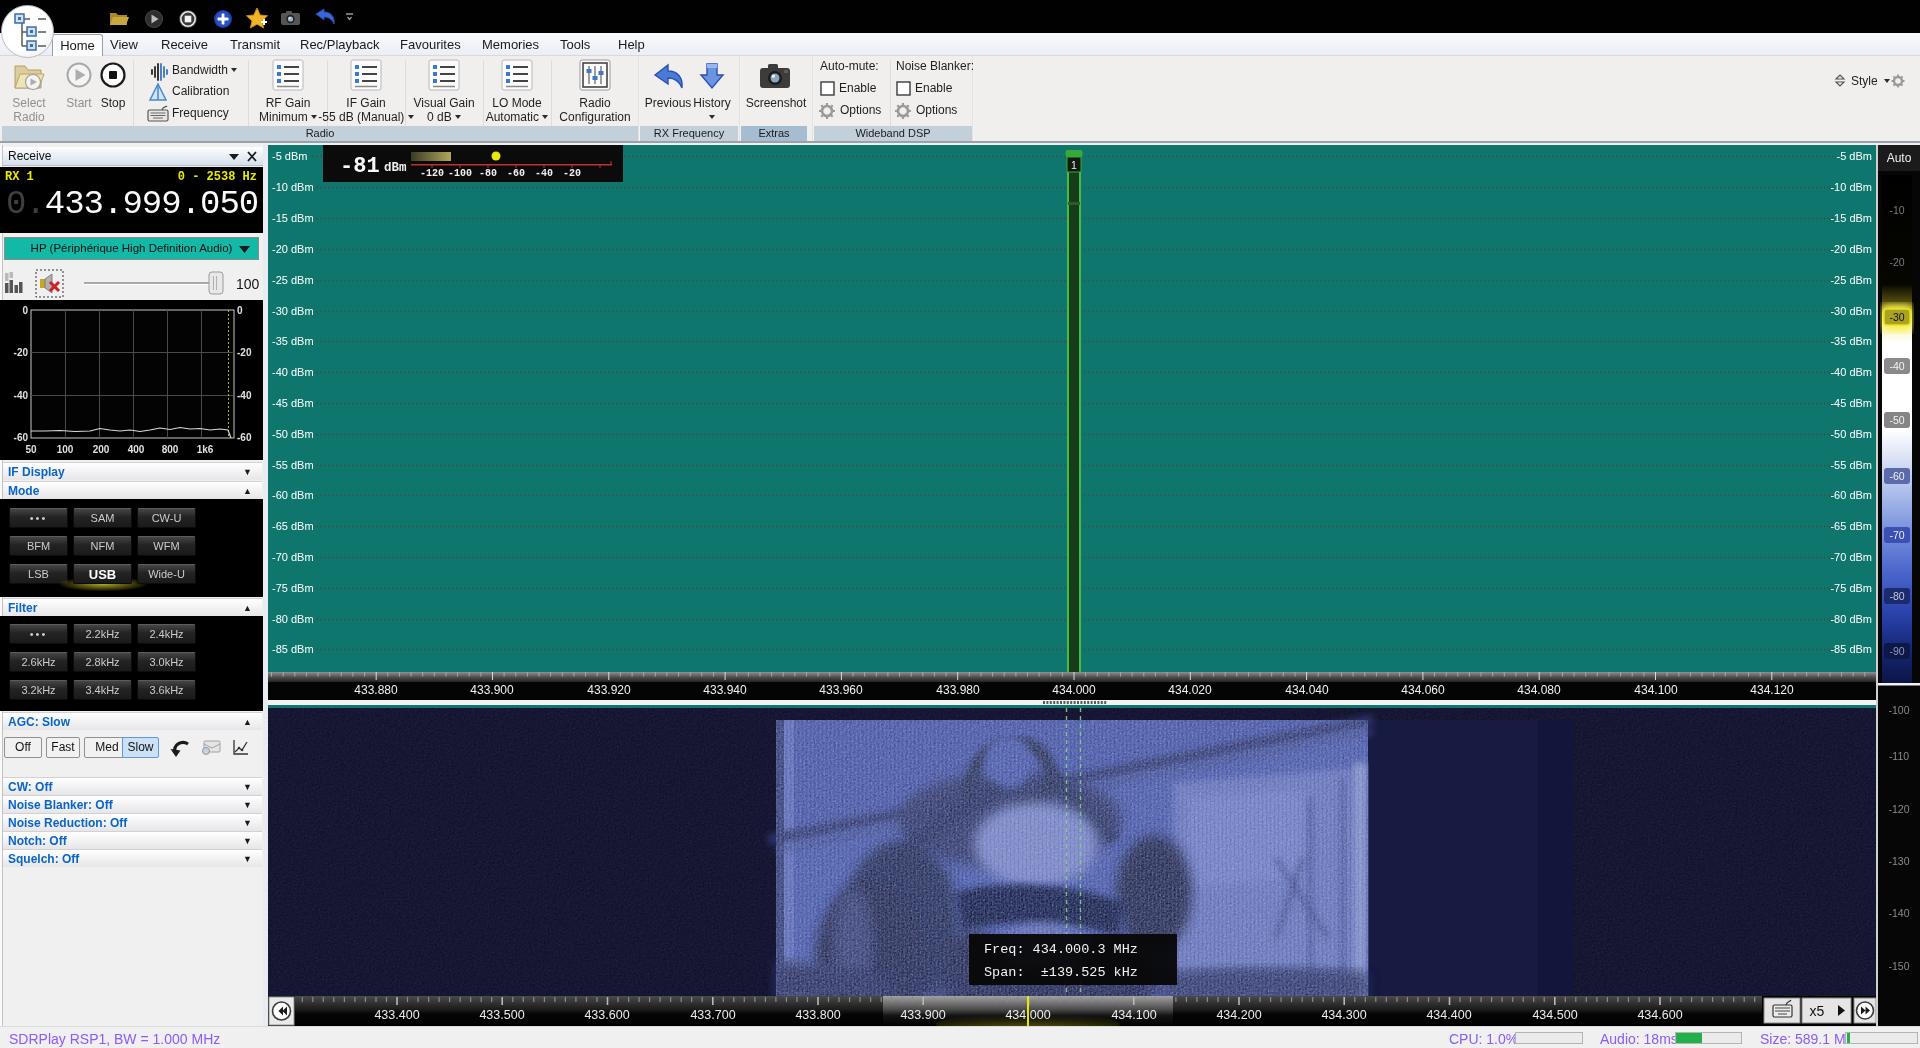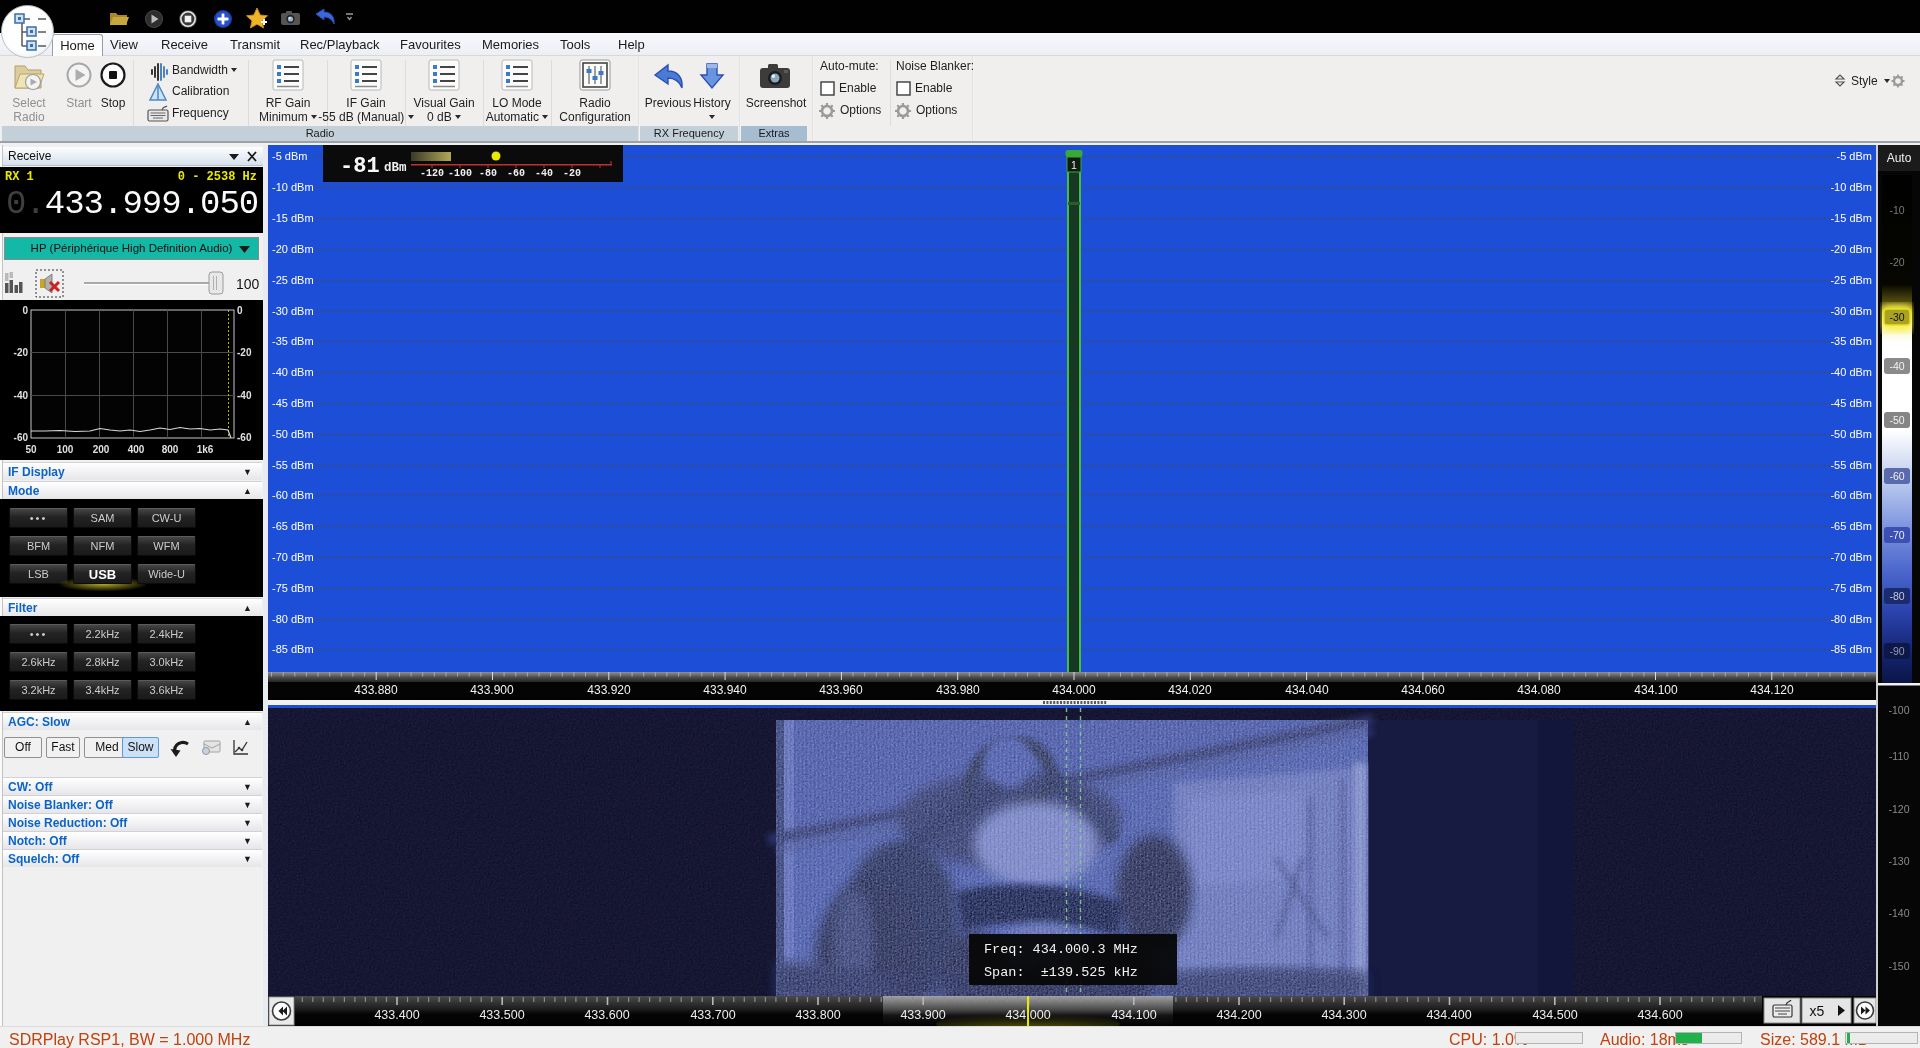--- a/index.html
+++ b/index.html
@@ -20,31 +20,31 @@
 .vsep{position:absolute;top:4px;width:1px;height:66px;background:#dcdcdc}
 .dn{display:inline-block;width:0;height:0;border-left:3.5px solid transparent;border-right:3.5px solid transparent;border-top:4px solid #2a2a2a;vertical-align:2px}
 
 #leftpanel{position:absolute;left:0;top:145px;width:268px;height:881px;background:#f0f0f0}
 .sechead{position:absolute;left:3px;width:259px;height:18px;background:linear-gradient(#ffffff,#e6e6e9);border-top:1px solid #d2d2d6;font-size:12px;font-weight:bold;color:#0a64c8;line-height:18px;padding-left:5px}
 .sechead .arr{position:absolute;right:10px;top:0;color:#1a1a1a;font-size:9px}
 .blackpanel{position:absolute;left:0px;width:263px;background:#000}
 .modebtn{position:absolute;width:59px;height:20px;background:linear-gradient(#454545,#232323 45%,#1a1a1a);border:1px solid #0c0c0c;border-top-color:#5c5c5c;border-radius:2px;color:#cccccc;font-size:11px;text-align:center;line-height:19px}
 .agcbtn{position:absolute;height:21px;background:#f1f1f1;border:1px solid #919191;border-radius:2px;color:#111;font-size:12px;text-align:center;line-height:19px}
 
-#spectrum{position:absolute;left:268px;top:145px;width:1608px;height:659px;background:#1d4ed8}
+#spectrum{position:absolute;left:268px;top:145px;width:1608px;height:659px;background:#0f766e}
 #tickbar{position:absolute;left:268px;top:672px;width:1608px;height:10px;background:linear-gradient(#909090,#4a4a4a 55%,#242424)}
 #freqlabels{position:absolute;left:268px;top:682px;width:1608px;height:18px;background:#040404}
 .flab{position:absolute;top:1px;font-size:12px;color:#f2f2f2;transform:translateX(-50%)}
 #whitestrip{position:absolute;left:268px;top:700px;width:1608px;height:5px;background:#f2f2f2}
 #waterfall{position:absolute;left:268px;top:708px;width:1300px;height:291px;background:#84cc16}
 #navbar{position:absolute;left:268px;top:996px;width:1608px;height:30px;background:#000}
 #rightsep{position:absolute;left:1876px;top:145px;width:2px;height:881px;background:#cfcfcf}
 #rightcol{position:absolute;left:1878px;top:145px;width:42px;height:881px;background:#060606}
 #statusbar{position:absolute;left:0;top:1026px;width:1920px;height:22px;background:#f0f0f0;border-top:1px solid #dcdcdc}
-.sbtxt{position:absolute;top:4px;font-size:16px;color:#c2410c;white-space:nowrap}
+.sbtxt{position:absolute;top:4px;font-size:14px;color:#8b5cf6;white-space:nowrap}
 .sbbar{position:absolute;top:5px;height:12px;background:#ebebeb;border:1px solid #b4b4b4}
 </style></head>
 <body>
 <div id="app">
 <div id="titlebar">
 <svg width="400" height="33" style="position:absolute;left:0;top:0">
 
   <g transform="translate(110,10)">
     <path d="M0 3 L6 3 L8 5 L17 5 L17 15 L0 15 Z" fill="#a8882a"></path>
     <path d="M0 15 L3 7 L19 7 L16 15 Z" fill="#c8a73e"></path>
@@ -117,20 +117,23 @@
 <div id="ribbon">
 
  <div class="grp" style="left:2px;width:636px">
         <div class="grplabel">Radio</div>
       </div>
  <div class="grp" style="left:640px;width:98px">
         <div class="grplabel">RX Frequency</div>
       </div>
  <div class="grp" style="left:741px;width:66px">
         <div class="grplabel" style="background:#a5bcd1">Extras</div>
+      </div>
+ <div class="grp" style="left:814px;width:158px">
+        <div class="grplabel">Wideband DSP</div>
       </div>
  <div class="gsep" style="left:638px"></div>
       <div class="gsep" style="left:739px"></div>
       <div class="gsep" style="left:812px"></div>
       <div class="gsep" style="left:972px"></div>
  <div class="vsep" style="left:133px"></div>
       <div class="vsep" style="left:248px"></div>
  <div class="vsep" style="left:327px"></div>
       <div class="vsep" style="left:405px"></div>
       <div class="vsep" style="left:483px"></div>

